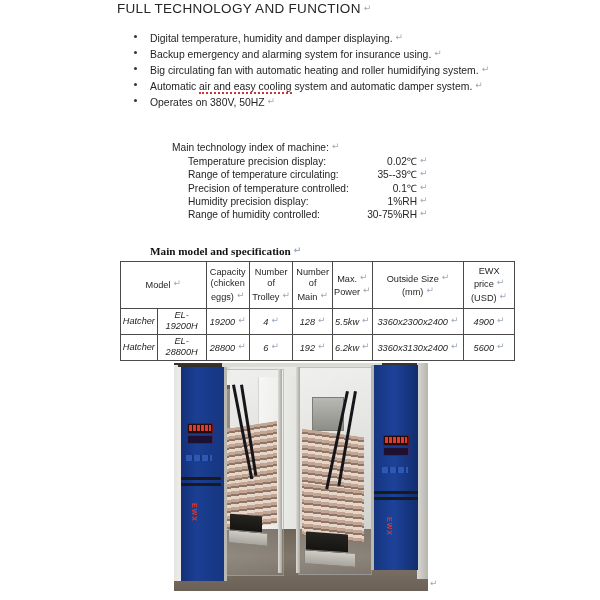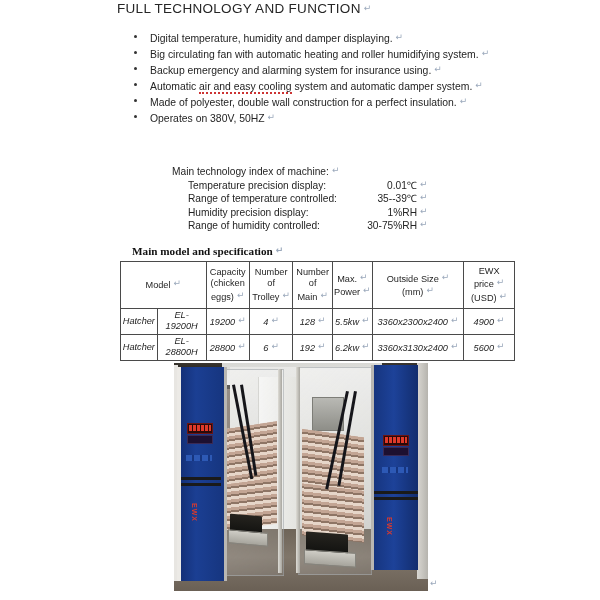--- a/index.html
+++ b/index.html
@@ -73,21 +73,21 @@
 
   
   .tech-block {
     position: absolute;
     left: 172px;
     top: 140px;
     font-size: 10.2px;
     line-height: 13.2px;
     color: #242424;
   }
-  .tech-head { white-space: nowrap; margin-top: 24px; }
+  .tech-head { white-space: nowrap; }
   .tech-rows {
     margin-top: 0px;
     padding-left: 16px;
   }
   .tech-row {
     display: block;
     white-space: nowrap;
     position: relative;
     height: 13.2px;
   }
@@ -97,21 +97,21 @@
   }
   .tech-value {
     display: inline-block;
     text-align: right;
     width: 62px;
   }
 
   
   .sect-head {
     position: absolute;
-    left: 132px;
+    left: 150px;
     top: 245px;
     font-family: "Liberation Serif", serif;
     font-weight: bold;
     font-size: 11.2px;
     color: #111;
     white-space: nowrap;
   }
 
   
   .spec-table-wrap {
@@ -270,32 +270,32 @@
 <body>
 
 <div class="page">
 
   <div class="doc-title">
     <span>FULL TECHNOLOGY AND FUNCTION</span><span class="pilcrow">↵</span>
   </div>
 
   <ul class="bullets">
     <li><span class="dot"></span><span>Digital temperature, humidity and damper displaying.</span><span class="pilcrow">↵</span></li>
+    <li><span class="dot"></span><span>Backup emergency and alarming system for insurance using.</span><span class="pilcrow">↵</span></li>
     <li><span class="dot"></span><span>Big circulating fan with automatic heating and roller humidifying system.</span><span class="pilcrow">↵</span></li>
-    <li><span class="dot"></span><span>Backup emergency and alarming system for insurance using.</span><span class="pilcrow">↵</span></li>
     <li><span class="dot"></span><span>Automatic </span><span class="spell">air and easy cooling</span><span> system and automatic damper system.</span><span class="pilcrow">↵</span></li>
-    <li><span class="dot"></span><span>Made of polyester, double wall construction for a perfect insulation.</span><span class="pilcrow">↵</span></li>
     <li><span class="dot"></span><span>Operates on 380V, 50HZ</span><span class="pilcrow">↵</span></li>
   </ul>
 
   <div class="tech-block">
     <div class="tech-head"><span>Main technology index of machine:</span><span class="pilcrow">↵</span></div>
     <div class="tech-rows">
-      <span class="tech-row"><span class="tech-label">Temperature precision display:</span><span class="tech-value">0.01℃</span><span class="pilcrow">↵</span></span>
-      <span class="tech-row"><span class="tech-label">Range of temperature controlled:</span><span class="tech-value">35--39℃</span><span class="pilcrow">↵</span></span>
+      <span class="tech-row"><span class="tech-label">Temperature precision display:</span><span class="tech-value">0.02℃</span><span class="pilcrow">↵</span></span>
+      <span class="tech-row"><span class="tech-label">Range of temperature circulating:</span><span class="tech-value">35--39℃</span><span class="pilcrow">↵</span></span>
+      <span class="tech-row"><span class="tech-label">Precision of temperature controlled:</span><span class="tech-value">0.1℃</span><span class="pilcrow">↵</span></span>
       <span class="tech-row"><span class="tech-label">Humidity precision display:</span><span class="tech-value">1%RH</span><span class="pilcrow">↵</span></span>
       <span class="tech-row"><span class="tech-label">Range of humidity controlled:</span><span class="tech-value">30-75%RH</span><span class="pilcrow">↵</span></span>
     </div>
   </div>
 
   <div class="sect-head">
     <span>Main model and specification</span><span class="pilcrow">↵</span>
   </div>
 
   <div class="spec-table-wrap">

